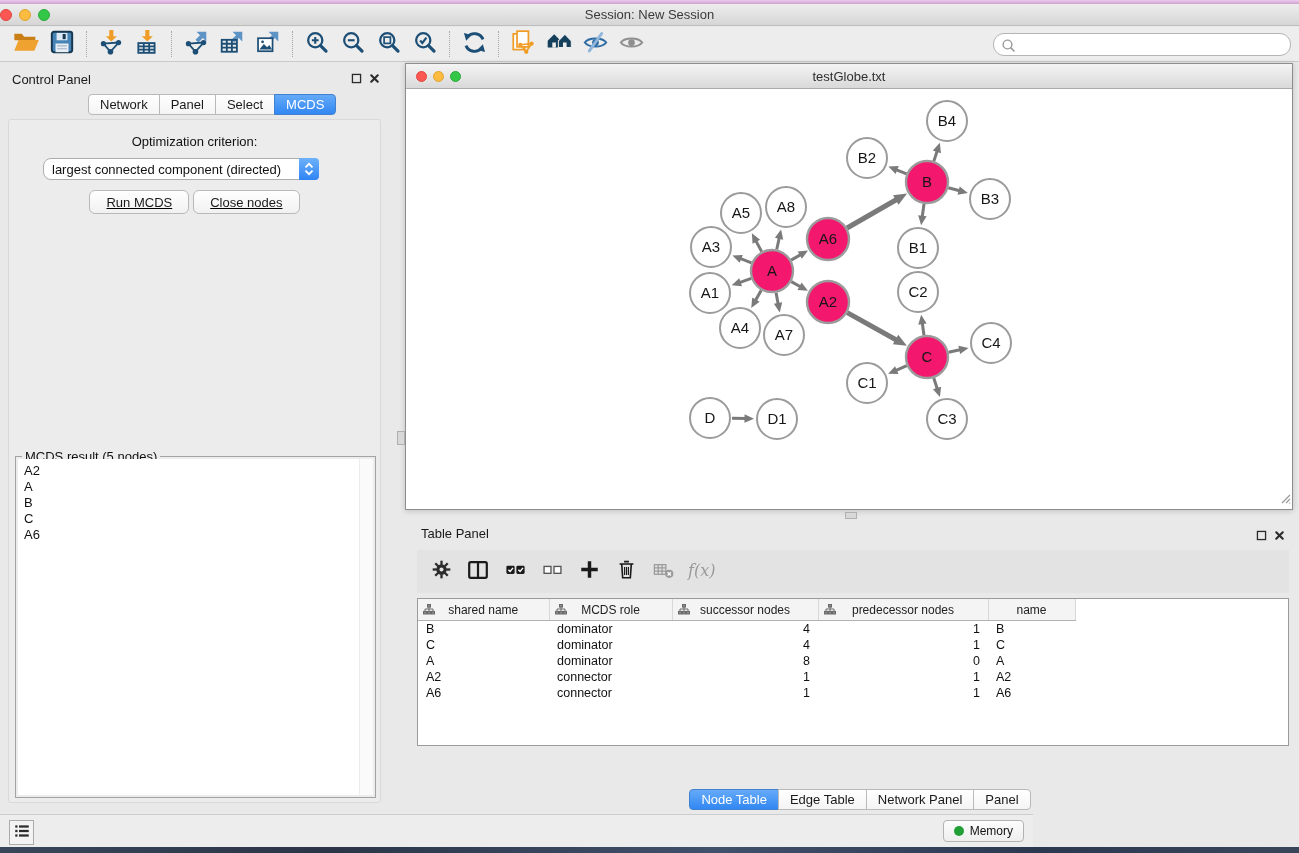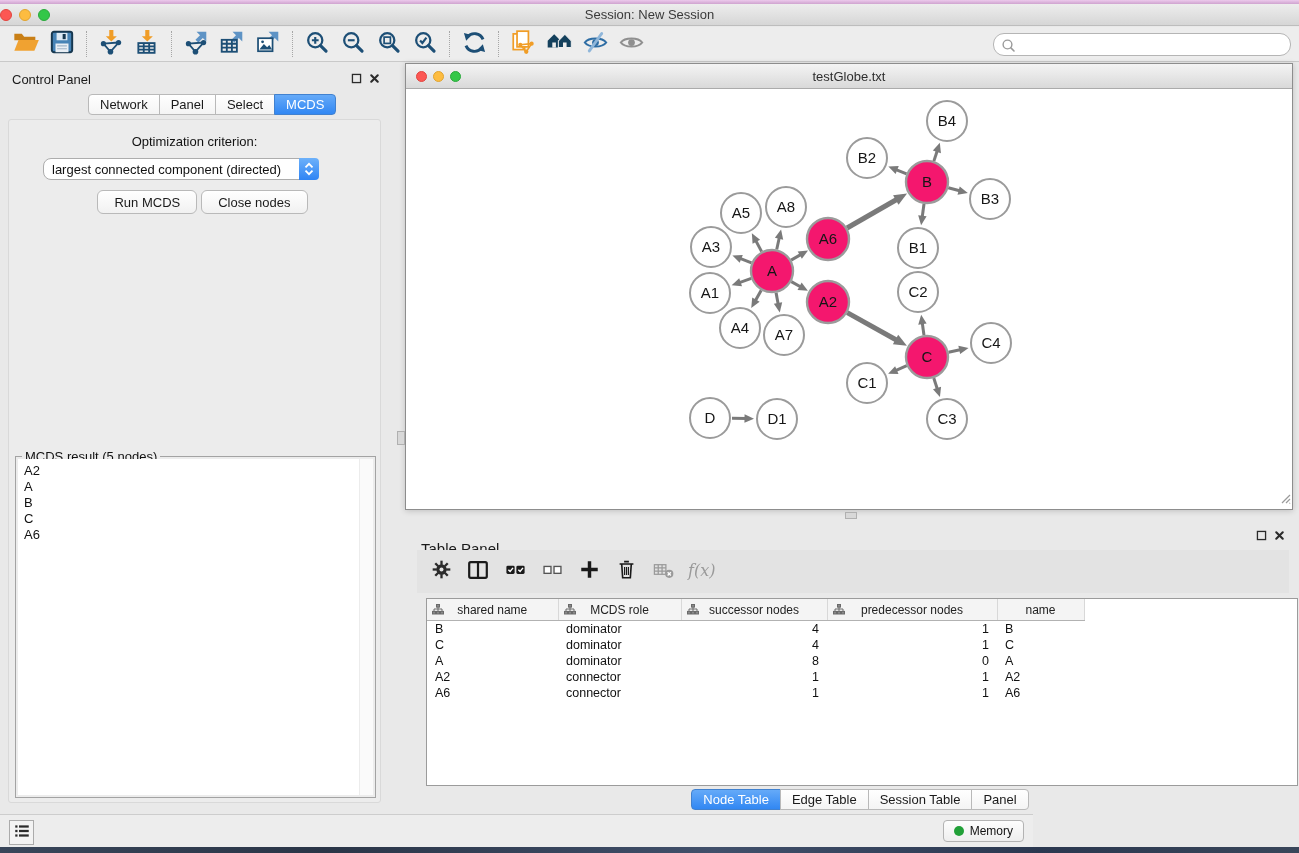--- a/index.html
+++ b/index.html
@@ -42,21 +42,21 @@
   .seg.sel{background:linear-gradient(#65aaf8,#3187f3);border-color:#4181cf;color:#fff;}
   #cp-content{position:absolute;left:8px;top:57px;width:373px;height:684px;background:#ececec;
               border:1px solid #d9d9d9;border-radius:3px;box-sizing:border-box;padding-left:17px;}
   #opt-label{position:absolute;left:0;top:14px;width:100%;text-align:center;font-size:13px;color:#111;}
   #criterion{position:absolute;left:34px;top:38px;width:276px;height:22px;background:#fff;
              border:1px solid #adadad;border-radius:8px;box-sizing:border-box;
              font-size:13px;display:flex;align-items:center;padding-left:8px;color:#111;}
   #criterion .stepper{position:absolute;right:-1px;top:-1px;width:20px;height:22px;
              background:linear-gradient(#6db1fa,#2f84f4);border-radius:0 4px 4px 0;
              display:flex;align-items:center;justify-content:center;}
-  #cp-buttons{position:absolute;left:8px;top:70px;width:100%;display:flex;justify-content:center;gap:4px;}
+  #cp-buttons{position:absolute;left:0;top:70px;width:100%;display:flex;justify-content:center;gap:4px;text-decoration:underline;}
   .mbtn{height:22px;padding:0 16px;font-size:13px;color:#1a1a1a;display:flex;align-items:center;
         background:linear-gradient(#ffffff,#f1f1f1);border:1px solid #b9b9b9;border-radius:6px;}
   #result-box{position:absolute;left:6px;top:336px;width:359px;height:340px;border:1px solid #a3a3a3;}
   #result-legend{position:absolute;left:6px;top:-8px;background:#ececec;padding:0 3px;font-size:13px;color:#111;}
   #result-list{position:absolute;left:2px;right:2px;top:2px;bottom:2px;background:#fff;
                padding:4px 0 0 6px;font-size:13px;line-height:16px;color:#111;overflow:hidden;}
   #result-scroll{position:absolute;right:2px;top:2px;bottom:2px;width:13px;background:#fafafa;
                  border-left:1px solid #ececec;}
   
   #net-window{position:absolute;left:405px;top:63px;width:888px;height:447px;background:#fff;
@@ -64,27 +64,27 @@
   #net-titlebar{position:relative;height:24px;background:linear-gradient(#f4f4f4,#d9d9d9);
                 border-bottom:1px solid #ababab;display:flex;align-items:center;padding-left:10px;}
   #net-title{position:absolute;left:0;right:0;text-align:center;font-size:13px;color:#2e2e2e;}
   #net-canvas{position:absolute;left:0;top:25px;right:0;bottom:0;overflow:hidden;}
   #net-grip{position:absolute;right:1px;bottom:1px;}
   .notch{position:absolute;background:#d8d8d8;border:1px solid #b0b0b0;box-sizing:border-box;}
   #notch-left{left:397px;top:431px;width:8px;height:14px;}
   #notch-bottom{left:845px;top:512px;width:12px;height:7px;}
   
   #table-panel{position:absolute;left:405px;top:519px;width:894px;height:295px;}
-  #tp-title{position:absolute;left:16px;top:21px;font-size:15px;color:#1a1a1a;}
+  #tp-title{position:absolute;left:16px;top:7px;font-size:13px;color:#1a1a1a;}
   #tp-float{right:31px;} #tp-close{right:13px;}
   #tp-toolbar{position:absolute;left:12px;top:31px;width:872px;height:43px;background:#e3e3e3;
               display:flex;align-items:center;gap:9px;padding-left:10px;box-sizing:border-box;}
   .tp-btn{width:28px;height:28px;display:flex;align-items:center;justify-content:center;}
-  #tp-table{position:absolute;left:12px;top:79px;width:872px;height:188px;background:#fff;
-            border:1px solid #9b9b9b;box-sizing:border-box;overflow:hidden;margin-left:9px;}
+  #tp-table{position:absolute;left:12px;top:79px;width:872px;height:148px;background:#fff;
+            border:1px solid #9b9b9b;box-sizing:border-box;overflow:hidden;}
   #tp-table table{border-collapse:collapse;table-layout:fixed;width:100%;}
   #tp-table th{height:21px;background:#f4f4f4;border-right:1px solid #d8d8d8;
                border-bottom:1px solid #b2b2b2;font-weight:normal;font-size:12px;color:#222;
                position:relative;padding:0;}
   #tp-table th .cicon{position:absolute;left:5px;top:5px;}
   #tp-table th.filler{background:#fff;border:none;}
   #tp-table td{height:16px;padding:0 8px;font-size:12.5px;color:#111;white-space:nowrap;
                overflow:hidden;}
   #tp-table td.r{text-align:right;}
   #tp-tabs{position:absolute;left:0;top:270px;width:100%;display:flex;justify-content:center;}
@@ -590,21 +590,21 @@
               <td class="r">1</td>
               <td>A6</td>
               <td></td>
             </tr>
           </tbody>
         </table>
       </div>
     <div id="tp-tabs">
         <div class="seg sel">Node Table</div>
         <div class="seg">Edge Table</div>
-        <div class="seg">Session Table</div>
+        <div class="seg">Network Panel</div>
         <div class="seg">Panel</div>
       </div>
   </div>
 
   <div id="status-bar">
     <div id="list-btn">
       <span>
         <svg width="18" height="18" viewBox="0 0 24 24">
             <g fill="#2b2b2b">
               <rect x="3" y="4.5" width="3" height="3"></rect>

